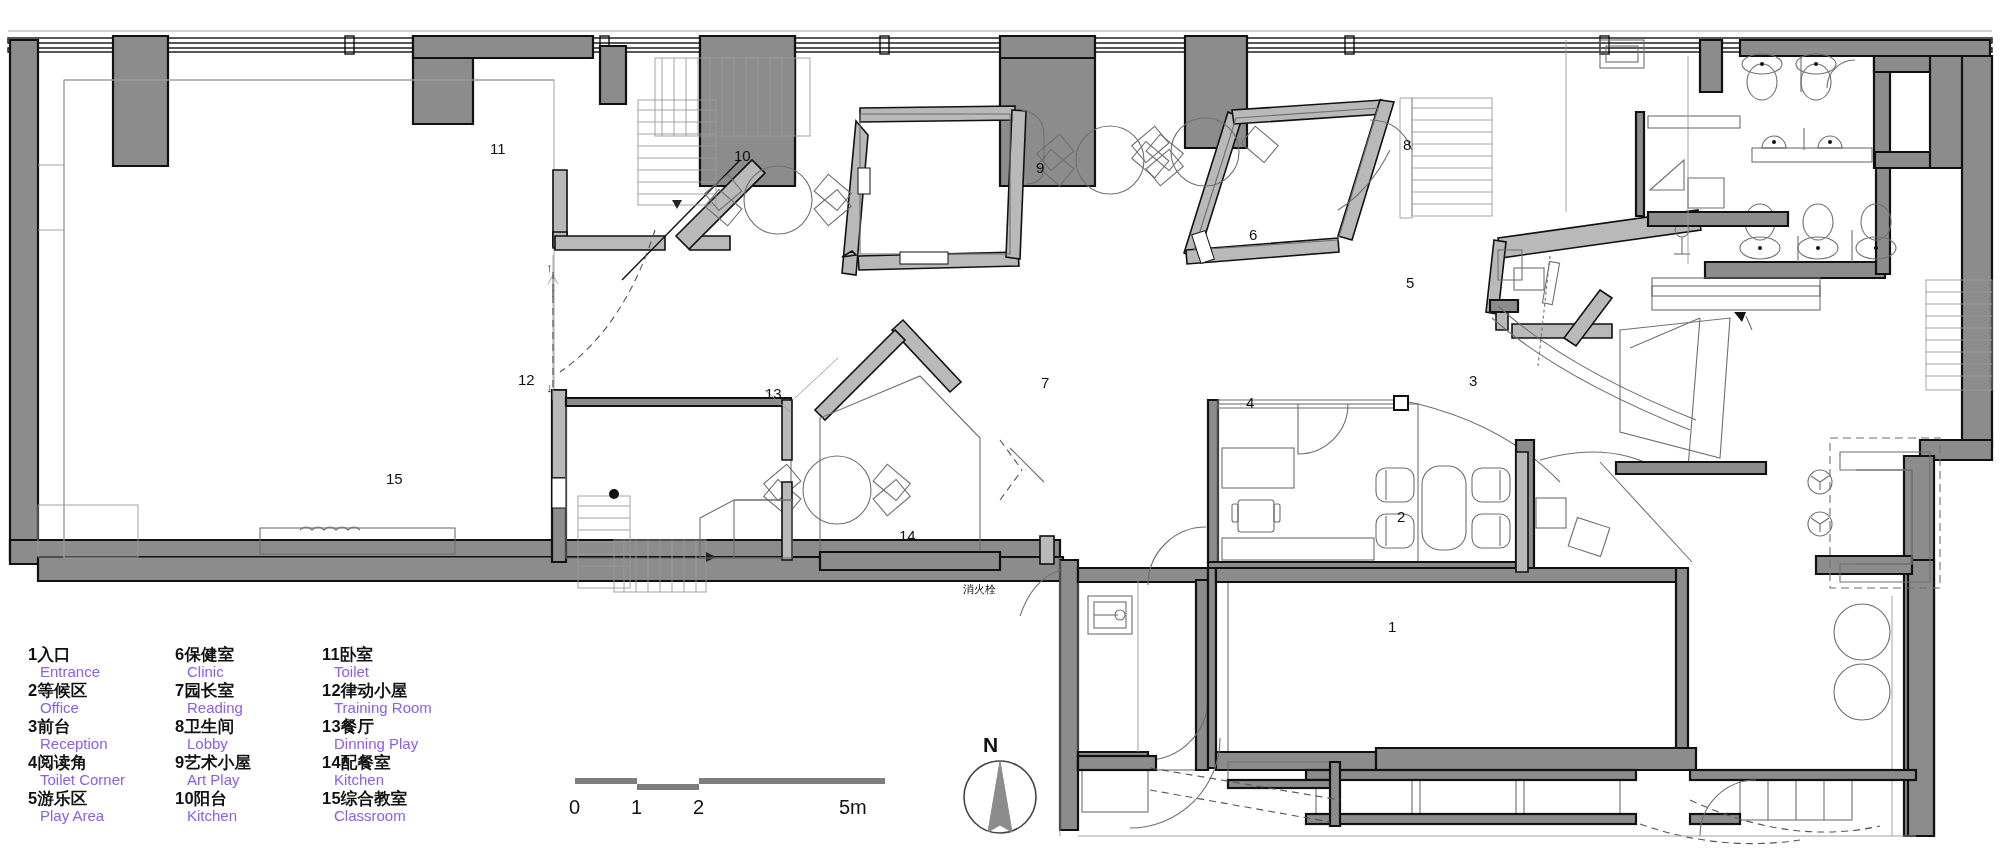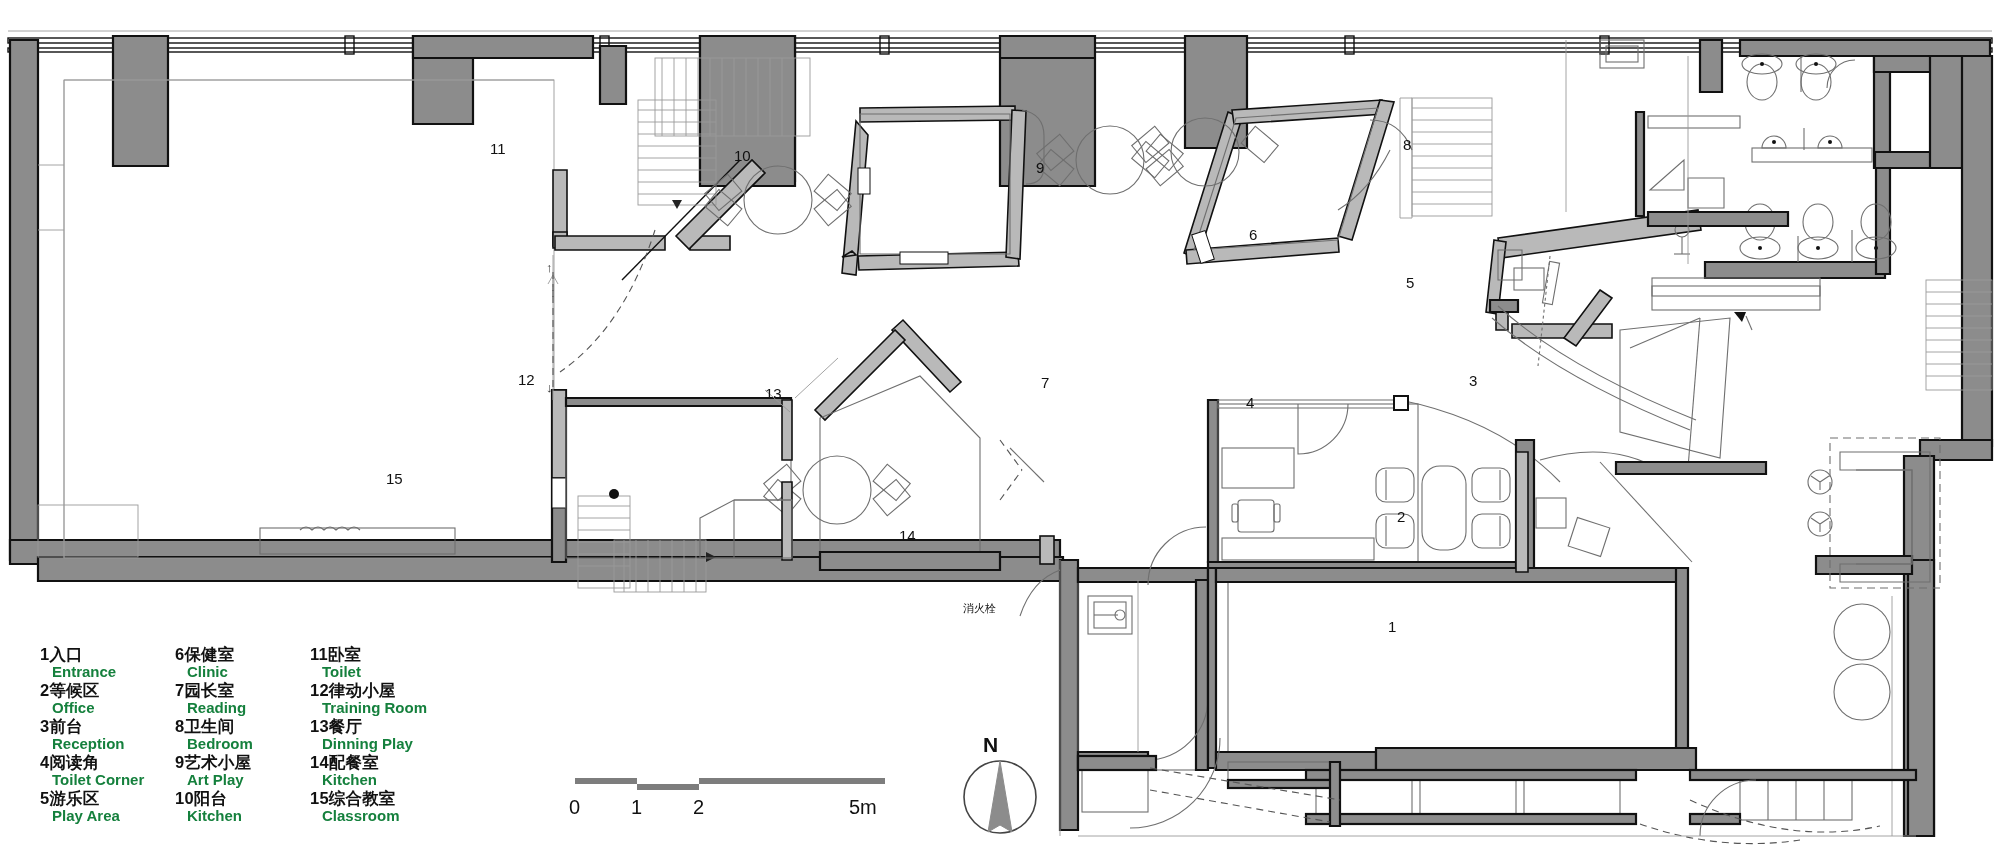--- a/index.html
+++ b/index.html
@@ -3,25 +3,25 @@
 <meta charset="utf-8">
 <style>
   html,body{margin:0;padding:0;background:#ffffff;}
   body{width:2000px;height:859px;position:relative;overflow:hidden;
        font-family:"Liberation Sans","DejaVu Sans",sans-serif;color:#1a1a1a;}
 
   #plan-root{position:absolute;left:0;top:0;width:2000px;height:859px;}
   svg.plan{position:absolute;left:0;top:0;width:2000px;height:859px;display:block;}
 
   
-  .legend{position:absolute;left:40px;top:645px;display:flex;gap:0px;}
+  .legend{position:absolute;left:28px;top:645px;display:flex;gap:12px;}
   .legend-col{width:135px;}
   .leg-item{margin-bottom:0px;}
   .leg-cn{font-size:16.5px;font-weight:bold;line-height:18px;color:#111;letter-spacing:.2px;}
-  .leg-en{font-size:15px;font-weight:700;line-height:18px;color:#15803d;padding-left:12px;}
+  .leg-en{font-size:15px;font-weight:400;line-height:18px;color:#8b5cf6;padding-left:12px;}
 
   
   .scale{position:absolute;left:575px;top:778px;width:330px;height:60px;}
   .scale-bars{position:relative;height:16px;width:320px;}
   .sb{position:absolute;height:6px;background:#7d7d7d;}
   .sb.top{top:0;}
   .sb.bot{top:6px;}
   .scale-nums{position:relative;height:26px;width:320px;margin-top:2px;}
   .sn{position:absolute;font-size:20px;color:#111;top:0;}
 
@@ -538,21 +538,21 @@
     <span class="rnum" style="left:1041px;top:374px">7</span>
     <span class="rnum" style="left:1246px;top:394px">4</span>
     <span class="rnum" style="left:1249px;top:226px">6</span>
     <span class="rnum" style="left:1406px;top:274px">5</span>
     <span class="rnum" style="left:1403px;top:136px">8</span>
     <span class="rnum" style="left:1469px;top:372px">3</span>
     <span class="rnum" style="left:1397px;top:508px">2</span>
     <span class="rnum" style="left:1388px;top:618px">1</span>
   </div>
 
-  <span class="tag-cn" style="left:963px;top:601px">消火栓</span>
+  <span class="tag-cn" style="left:963px;top:582px">消火栓</span>
 
 </div>
 
 <div class="legend">
 
   <div class="legend-col">
     <div class="leg-item">
       <div class="leg-cn"><span>1</span><span>入口</span></div>
       <div class="leg-en">Entrance</div>
     </div>
@@ -578,21 +578,21 @@
     <div class="leg-item">
       <div class="leg-cn"><span>6</span><span>保健室</span></div>
       <div class="leg-en">Clinic</div>
     </div>
     <div class="leg-item">
       <div class="leg-cn"><span>7</span><span>园长室</span></div>
       <div class="leg-en">Reading</div>
     </div>
     <div class="leg-item">
       <div class="leg-cn"><span>8</span><span>卫生间</span></div>
-      <div class="leg-en">Bedroom</div>
+      <div class="leg-en">Lobby</div>
     </div>
     <div class="leg-item">
       <div class="leg-cn"><span>9</span><span>艺术小屋</span></div>
       <div class="leg-en">Art Play</div>
     </div>
     <div class="leg-item">
       <div class="leg-cn"><span>10</span><span>阳台</span></div>
       <div class="leg-en">Kitchen</div>
     </div>
   </div>
@@ -626,21 +626,21 @@
   <div class="scale-bars">
     <div class="sb top" style="left:0px;width:62px;"></div>
     <div class="sb bot" style="left:62px;width:62px;"></div>
     <div class="sb top" style="left:124px;width:62px;"></div>
     <div class="sb top" style="left:186px;width:124px;"></div>
   </div>
   <div class="scale-nums">
     <span class="sn" style="left:-6px">0</span>
     <span class="sn" style="left:56px">1</span>
     <span class="sn" style="left:118px">2</span>
-    <span class="sn" style="left:274px">5m</span>
+    <span class="sn" style="left:264px">5m</span>
   </div>
 </div>
 
 <div class="compass">
   <span class="nlab">N</span>
   <svg width="90" height="105" viewBox="0 0 90 105">
     <circle cx="45" cy="62" r="36" fill="#ffffff" stroke="#444" stroke-width="1.6"></circle>
     <path d="M45,26 L57,97 L45,90 L33,97 Z" fill="#8c8c8c" stroke="#8c8c8c" stroke-width="1"></path>
   </svg>
 </div>

